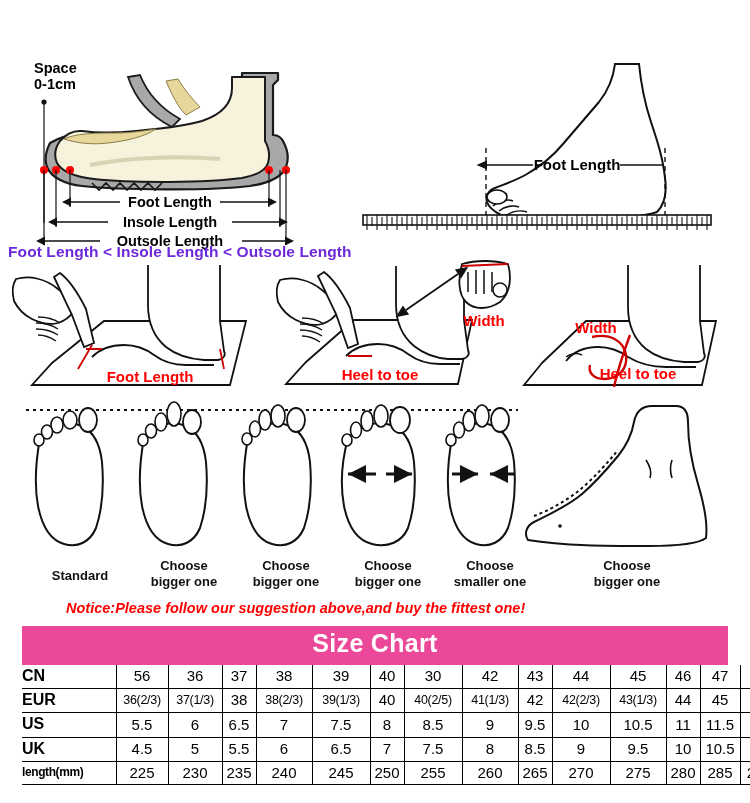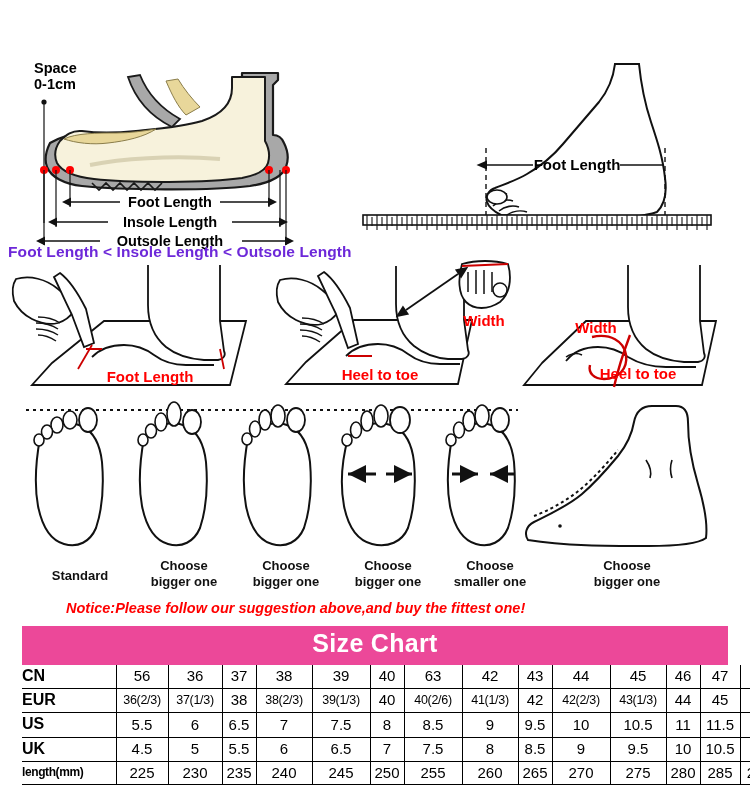--- a/index.html
+++ b/index.html
@@ -454,38 +454,38 @@
       </colgroup>
       <tbody id="chart-body">
           <tr>
             <td class="rowhead">CN</td>
             <td>56</td>
             <td>36</td>
             <td>37</td>
             <td>38</td>
             <td>39</td>
             <td>40</td>
-            <td>63</td>
+            <td>30</td>
             <td>42</td>
             <td>43</td>
             <td>44</td>
             <td>45</td>
             <td>46</td>
             <td>47</td>
             <td class=" last">48</td>
           </tr>
           <tr>
             <td class="rowhead">EUR</td>
             <td class="tight">36(2/3)</td>
             <td class="tight">37(1/3)</td>
             <td>38</td>
             <td class="tight">38(2/3)</td>
             <td class="tight">39(1/3)</td>
             <td>40</td>
-            <td class="tight">40(2/6)</td>
+            <td class="tight">40(2/5)</td>
             <td class="tight">41(1/3)</td>
             <td>42</td>
             <td class="tight">42(2/3)</td>
             <td class="tight">43(1/3)</td>
             <td>44</td>
             <td>45</td>
             <td class=" last">46</td>
           </tr>
           <tr>
             <td class="rowhead">US</td>

